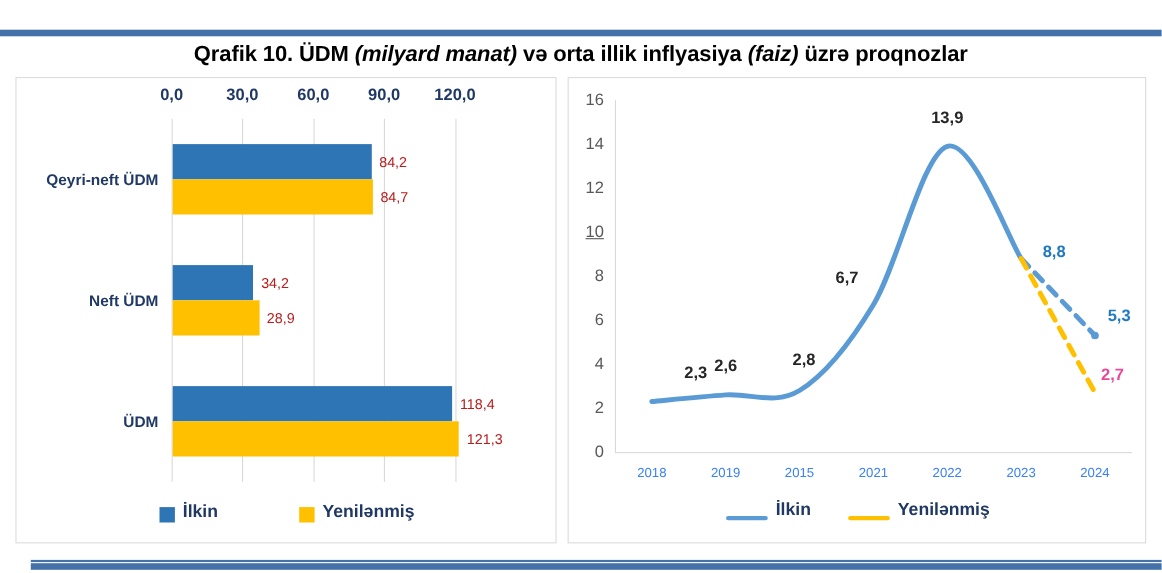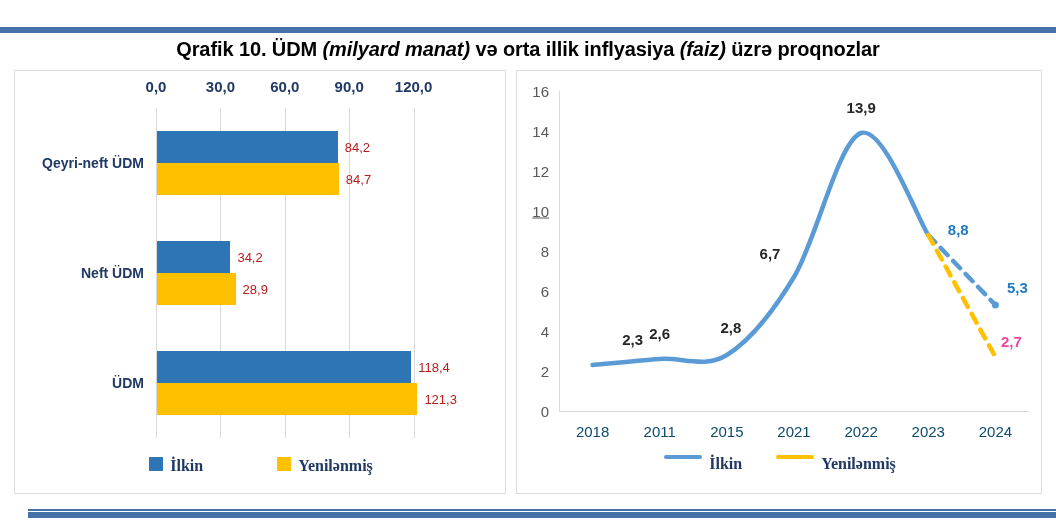--- a/index.html
+++ b/index.html
@@ -118,21 +118,21 @@
   .legend-left {
     position: absolute;
     left: 0;
     top: 386px;
     width: 492px;
     display: flex;
     justify-content: center;
     gap: 74px;
     align-items: center;
   }
-  .leg-item { display: flex; align-items: flex-start; gap: 7px; font-family: Liberation Serif, serif; }
+  .leg-item { display: flex; align-items: flex-end; gap: 7px; }
   .leg-swatch { width: 14px; height: 14px; }
   .leg-text {
     font-size: 16px;
     font-weight: bold;
     color: #1f3864;
     white-space: nowrap;
   }
 
   
   .line-plot {
@@ -159,22 +159,22 @@
   }
   .xaxis-line {
     position: absolute;
     left: 0; top: 320px;
     width: 470px; height: 1px;
     background: #d9d9d9;
   }
   .year-label {
     position: absolute;
     top: 332px;
-    font-size: 15px;
-    color: #0c4a6e;
+    font-size: 12px;
+    color: #3b82f6;
     transform: translateX(-50%);
     white-space: nowrap;
   }
   .pt-label {
     position: absolute;
     font-size: 15px;
     font-weight: bold;
     white-space: nowrap;
     transform: translate(-50%, -50%);
   }
@@ -258,21 +258,21 @@
   <div class="ytick" style="top: 320px; width: 24px; margin-left: -24px;">0</div>
       <div class="ytick" style="top: 280px; width: 24px; margin-left: -24px;">2</div>
       <div class="ytick" style="top: 240px; width: 24px; margin-left: -24px;">4</div>
       <div class="ytick" style="top: 200px; width: 24px; margin-left: -24px;">6</div>
       <div class="ytick" style="top: 160px; width: 24px; margin-left: -24px;">8</div>
       <div class="ytick" style="top: 120px; width: 24px; margin-left: -24px; text-decoration: underline;">10</div>
       <div class="ytick" style="top: 80px; width: 24px; margin-left: -24px;">12</div>
       <div class="ytick" style="top: 40px; width: 24px; margin-left: -24px;">14</div>
       <div class="ytick" style="top: 0px; width: 24px; margin-left: -24px;">16</div>
       <div class="year-label" style="left: 33.5714px;">2018</div>
-      <div class="year-label" style="left: 100.714px;">2011</div>
+      <div class="year-label" style="left: 100.714px;">2019</div>
       <div class="year-label" style="left: 167.857px;">2015</div>
       <div class="year-label" style="left: 235px;">2021</div>
       <div class="year-label" style="left: 302.143px;">2022</div>
       <div class="year-label" style="left: 369.286px;">2023</div>
       <div class="year-label" style="left: 436.429px;">2024</div>
       <svg width="470" height="320" style="position: absolute; left: 0px; top: 0px;">
         <path d="M33.57142857142857,274 C44.76190476190476,273 78.33333333333333,269.6666666666667 100.71428571428572,268 C123.09523809523812,266.3333333333333 145.4761904761905,277.6666666666667 167.8571428571429,264 C190.23809523809527,250.33333333333334 212.61904761904762,223 235,186 C257.3809523809524,149 279.76190476190476,49 302.14285714285717,42 C324.5238095238096,35 358.09523809523813,127 369.28571428571433,144" fill="none" stroke="#5B9BD5" stroke-width="4.5" stroke-linecap="round"></path>
         <path d="M369.28571428571433,144 L436.42857142857144,214" fill="none" stroke="#5B9BD5" stroke-width="4.5" stroke-linecap="round" stroke-dasharray="10 8"></path>
         <path d="M369.28571428571433,144 L436.42857142857144,266" fill="none" stroke="#FFC000" stroke-width="4.5" stroke-linecap="round" stroke-dasharray="10 8"></path>
         <circle cx="436.42857142857144" cy="214" r="3.5" fill="#5B9BD5"></circle>

